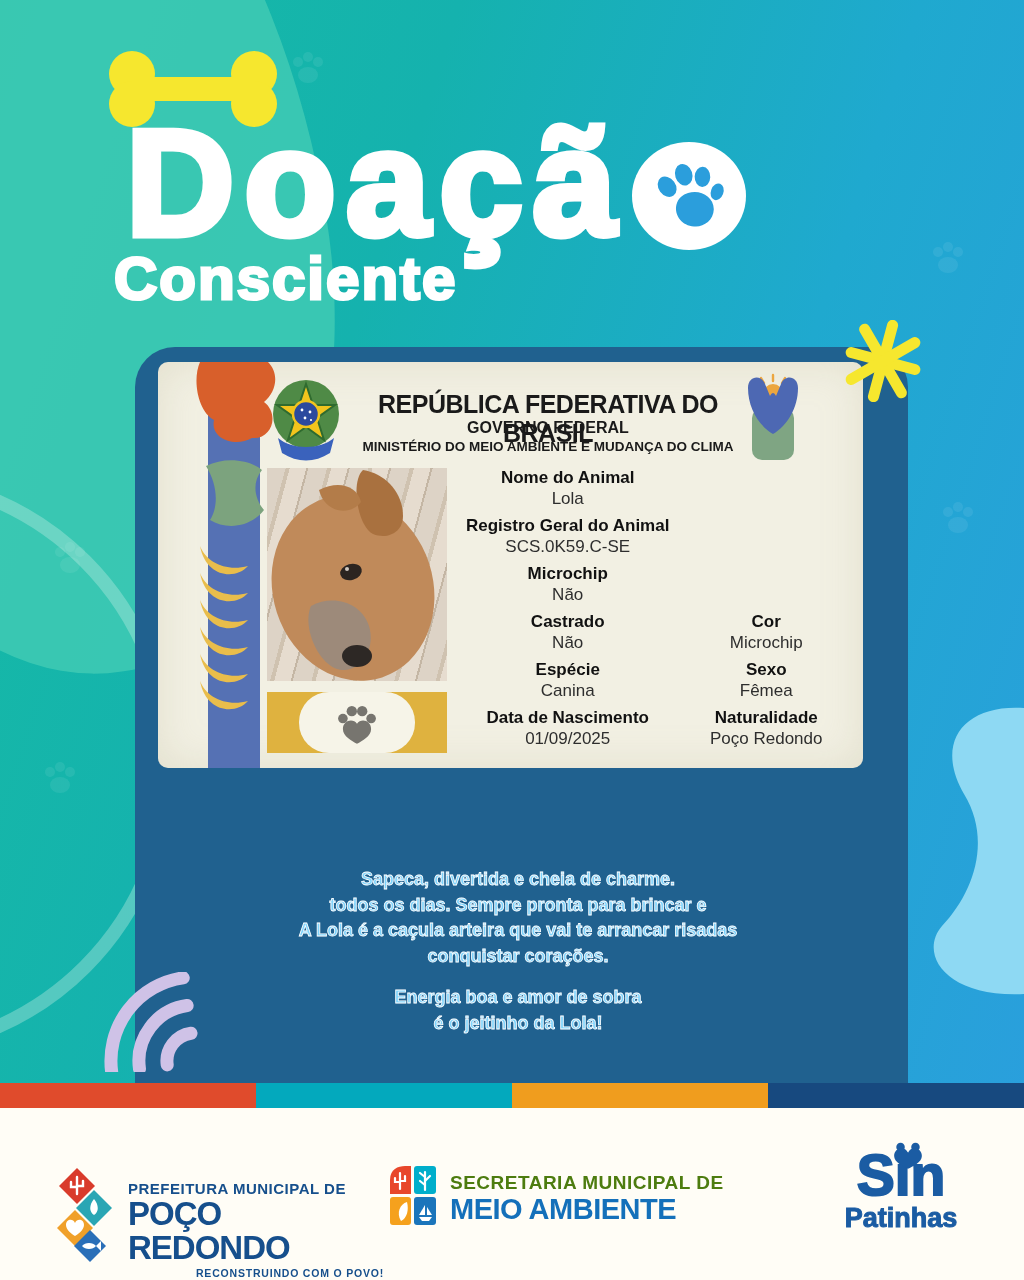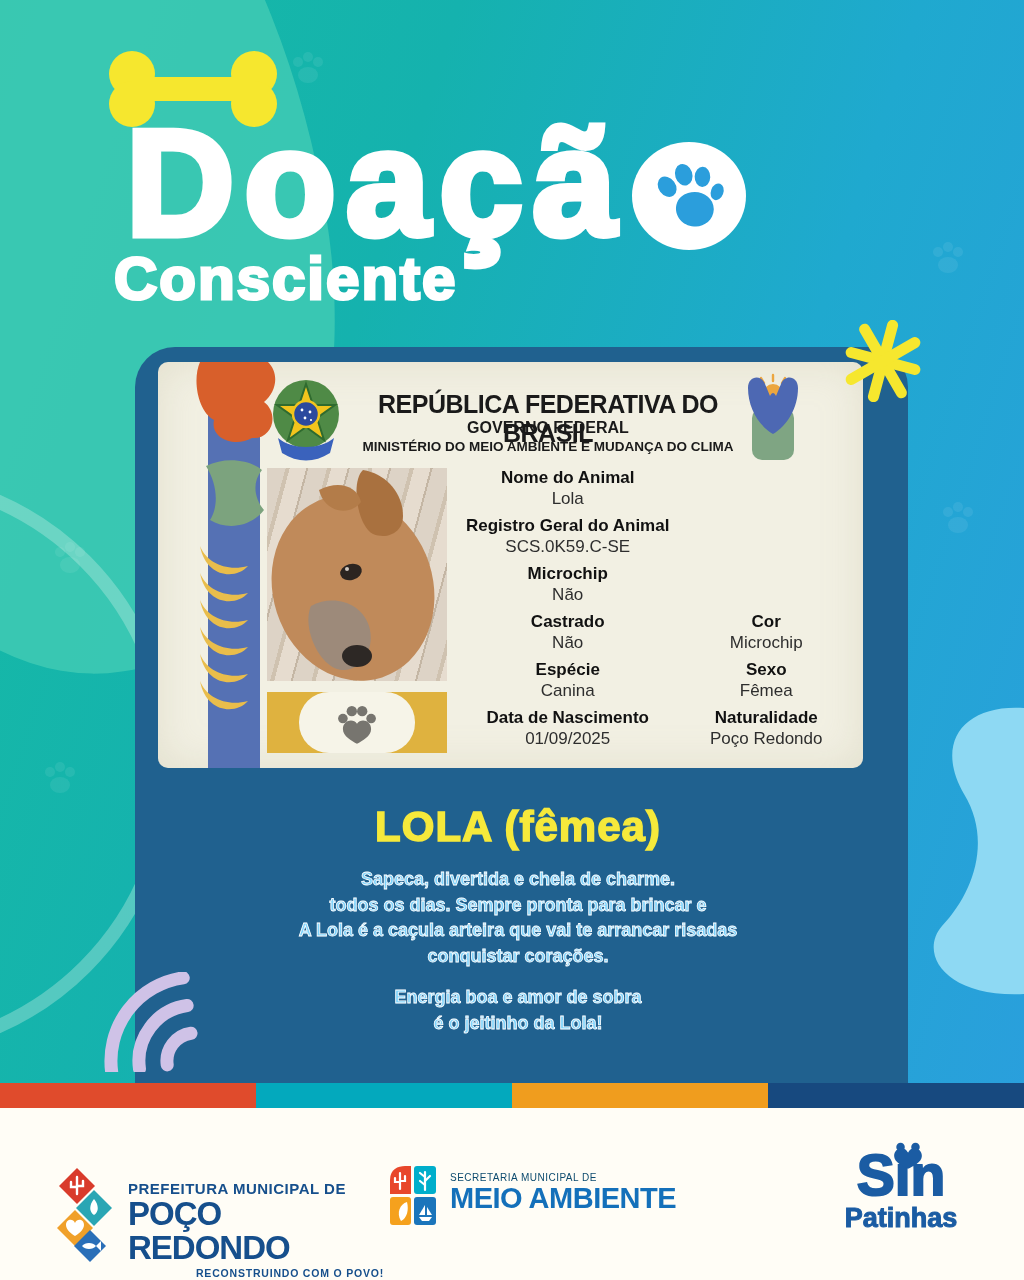--- a/index.html
+++ b/index.html
@@ -57,21 +57,21 @@
   .stripe{left:0;top:1083px;width:1024px;height:25px;display:flex;}
   .stripe div{height:25px;width:256px;}
   .footer{left:0;top:1108px;width:1024px;height:172px;background:#fffdf6;}
   .pref{position:absolute;left:48px;top:58px;display:flex;}
   .pref-text{margin-left:10px;width:256px;color:#164f8c;}
   .pref-l1{font-size:15px;font-weight:bold;letter-spacing:.5px;margin-top:14px;}
   .pref-name{font-size:33px;font-weight:bold;letter-spacing:-1px;line-height:34px;}
   .pref-slogan{font-size:10.5px;font-weight:bold;letter-spacing:.8px;text-align:right;margin-top:2px;}
   .meio{position:absolute;left:388px;top:56px;display:flex;}
   .meio-text{margin-left:12px;margin-top:8px;}
-  .meio-l1{font-size:10px;font-weight:normal;color:#0c4a6e;letter-spacing:.5px;}
+  .meio-l1{font-size:19px;font-weight:bold;color:#4d7c0f;letter-spacing:.5px;}
   .meio-name{font-size:29px;font-weight:bold;color:#1470ba;letter-spacing:-.5px;line-height:30px;}
   .sin{position:absolute;left:826px;top:38px;width:150px;text-align:center;color:#1b5ca3;}
   .sin-top{font-size:57px;font-weight:bold;line-height:58px;-webkit-text-stroke:2px #1b5ca3;}
   .sin-bottom{font-size:27px;font-weight:bold;line-height:28px;-webkit-text-stroke:1px #1b5ca3;}
   .sin-icon{position:absolute;left:66px;top:-4px;}
 </style>
 </head>
 <body>
 
 <div class="poster">
@@ -259,21 +259,20 @@
             <span class="lab">Sexo</span>
             <span class="val">Fêmea</span>
           </div>
         <div class="field">
             <span class="lab">Naturalidade</span>
             <span class="val">Poço Redondo</span>
           </div>
       </div>
     </div>
 
-    <div class="abs pet-name">LOLA (fêmea)</div>
     <div class="abs desc">
       <div>Sapeca, divertida e cheia de charme.</div>
       <div>todos os dias. Sempre pronta para brincar e</div>
       <div>A Lola é a caçula arteira que vai te arrancar risadas</div>
       <div>conquistar corações.</div>
       <div class="desc2">Energia boa e amor de sobra</div>
       <div>é o jeitinho da Lola!</div>
     </div>
   </div>
 

